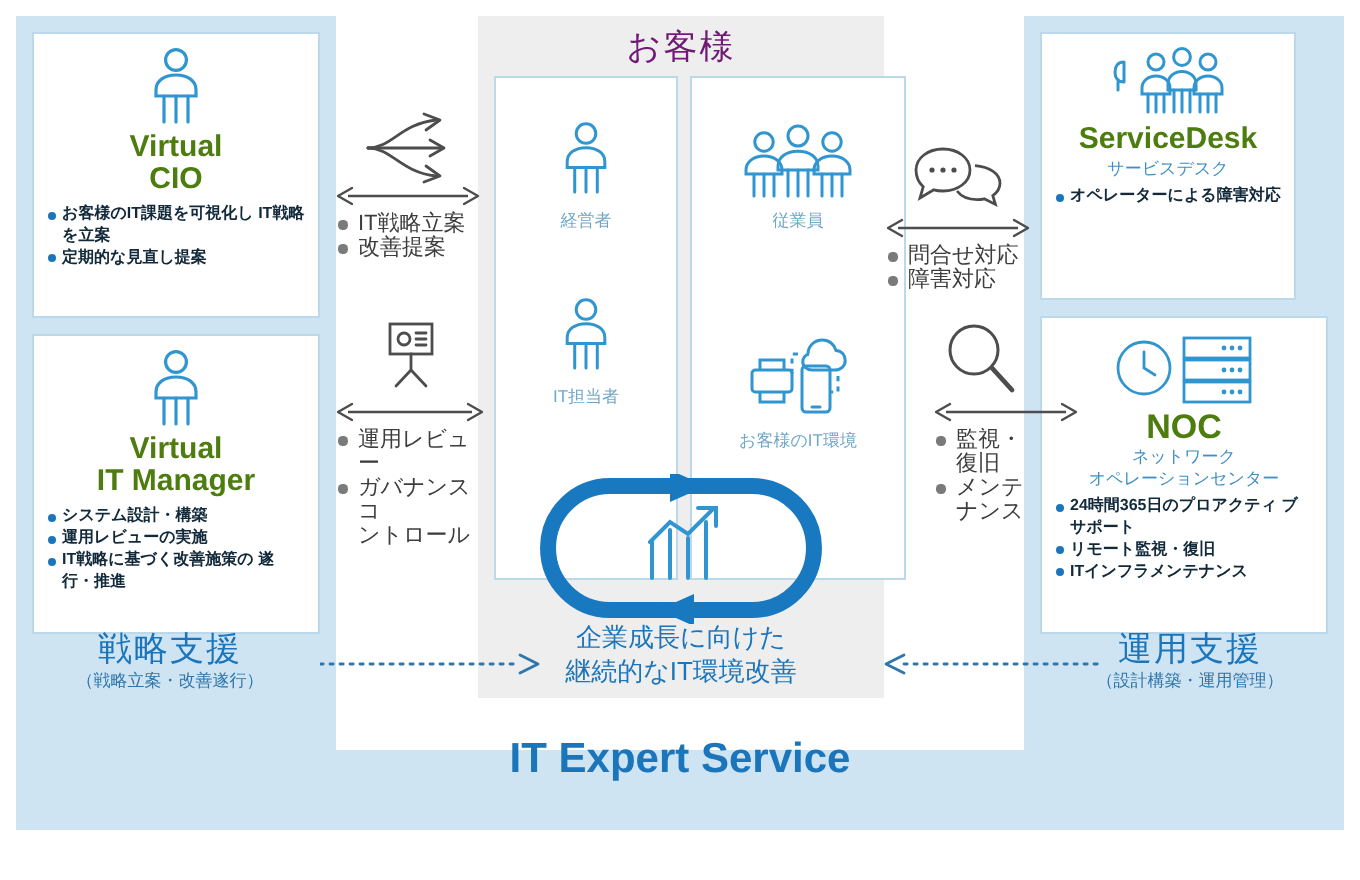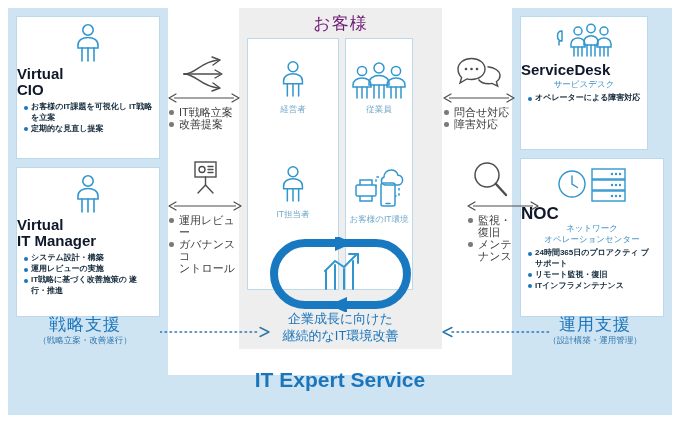--- a/index.html
+++ b/index.html
@@ -62,21 +62,22 @@
   #card-noc   { left: 520px; top: 158px; width: 144px; height: 159px; }
 
   .card-icon {
     width: 100%;
     display: flex;
     justify-content: center;
     align-items: flex-end;
     color: #3196cf;
   }
   .card-title {
-    color: #0f172a;
+    text-align: center;
+    color: #4d7c0f;
     font-weight: bold;
     font-size: 15px;
     line-height: 17px;
     margin-top: 2px;
   }
   .card-subtitle {
     text-align: center;
     color: #3f8fc4;
     font-size: 8.5px;
     line-height: 10px;
@@ -107,21 +108,21 @@
 
   
   .cust-box {
     position: absolute;
     background: #ffffff;
     border: 1px solid #bcd9ec;
     top: 38px;
     height: 252px;
   }
   #cust-left  { left: 247px; width: 92px; }
-  #cust-right { left: 345px; width: 68px; }
+  #cust-right { left: 345px; width: 108px; }
 
   .cust-cell {
     position: absolute;
     width: 100%;
     text-align: center;
   }
   .cust-cell .ic { color: #3196cf; display:block; }
   .cust-label {
     font-size: 8.5px;
     color: #6fa7c9;
@@ -152,21 +153,21 @@
     position: absolute;
     left: 1px; top: 4px;
     width: 4.5px; height: 4.5px;
     border-radius: 50%;
     background: #7a7a7a;
   }
   .conn-list li.cont::before { display: none; }
 
   #conn-tl { left: 168px; top: 56px;  width: 72px; }
   #conn-bl { left: 168px; top: 160px; width: 74px; }
-  #conn-tr { left: 443px; top: 56px;  width: 72px; }
+  #conn-tr { left: 443px; top: 72px;  width: 72px; }
   #conn-br { left: 443px; top: 160px; width: 72px; padding-left: 24px; }
 
   
   #loop-wrap {
     position: absolute;
     left: 257px; top: 237px;
     width: 167px; height: 75px;
   }
   #center-caption {
     position: absolute;
@@ -322,21 +323,21 @@
     <div class="cust-cell" style="top:20px">
       <span class="ic">
         <svg width="32" height="40" viewBox="0 0 34 40" fill="none" stroke="currentColor" stroke-width="1.6">
           <circle cx="17" cy="7" r="5.2"></circle>
           <path d="M7 22c0-4.8 4.5-7.5 10-7.5S27 17.2 27 22v3H7z"></path>
           <path d="M11 25v13M17 25v13M23 25v13" stroke-linecap="round"></path>
         </svg>
       </span>
       <div class="cust-label">経営者</div>
     </div>
-    <div class="cust-cell" style="top:125px">
+    <div class="cust-cell" style="top:108px">
       <span class="ic">
         <svg width="32" height="40" viewBox="0 0 34 40" fill="none" stroke="currentColor" stroke-width="1.6">
           <circle cx="17" cy="7" r="5.2"></circle>
           <path d="M7 22c0-4.8 4.5-7.5 10-7.5S27 17.2 27 22v3H7z"></path>
           <path d="M11 25v13M17 25v13M23 25v13" stroke-linecap="round"></path>
         </svg>
       </span>
       <div class="cust-label">IT担当者</div>
     </div>
   </div>

